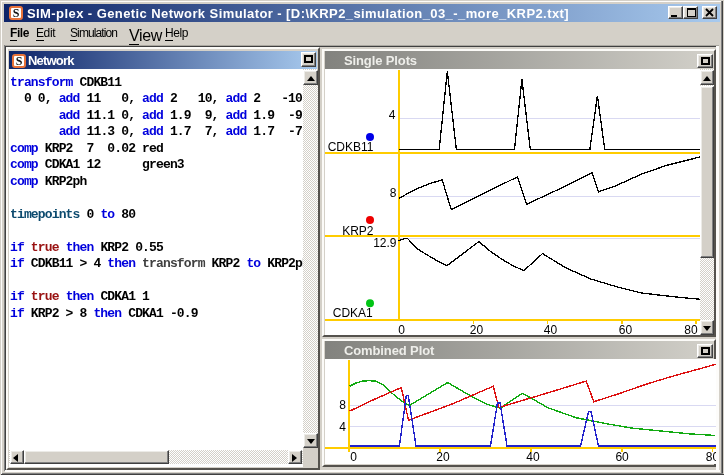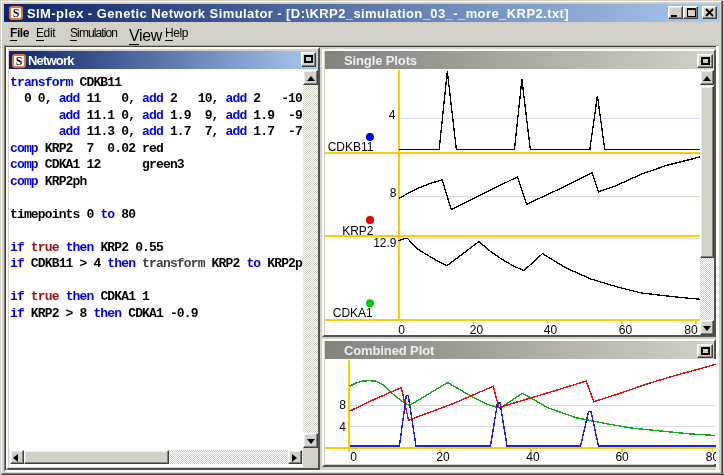--- a/index.html
+++ b/index.html
@@ -76,21 +76,21 @@
 <div class="abs" style="left:9px;top:69px;width:294px;height:381px;overflow:hidden;">
 <pre style="margin:0;padding:5.7px 0 0 1px;font-family:'Liberation Mono',monospace;
      font-weight:bold;font-size:13px;line-height:16.5px;letter-spacing:-0.85px;color:#000;"><span style="color:#0000dd">transform</span> CDKB11
   0 0, <span style="color:#0000dd">add</span> 11   0, <span style="color:#0000dd">add</span> 2   10, <span style="color:#0000dd">add</span> 2   -10
        <span style="color:#0000dd">add</span> 11.1 0, <span style="color:#0000dd">add</span> 1.9  9, <span style="color:#0000dd">add</span> 1.9  -9
        <span style="color:#0000dd">add</span> 11.3 0, <span style="color:#0000dd">add</span> 1.7  7, <span style="color:#0000dd">add</span> 1.7  -7
 <span style="color:#0000dd">comp</span> KRP2  7  0.02 red
 <span style="color:#0000dd">comp</span> CDKA1 12      green3
 <span style="color:#0000dd">comp</span> KRP2ph
 
-<span style="color:#000000">timepoints</span> 0 <span style="color:#0000dd">to</span> 80
+<span style="color:#0c4a6e">timepoints</span> 0 <span style="color:#0000dd">to</span> 80
 
 <span style="color:#0000dd">if</span> <span style="color:#991111">true</span> <span style="color:#0000dd">then</span> KRP2 0.55
 <span style="color:#0000dd">if</span> CDKB11 &gt; 4 <span style="color:#0000dd">then</span> <span style="color:#404040">transform</span> KRP2 <span style="color:#0000dd">to</span> KRP2ph
 
 <span style="color:#0000dd">if</span> <span style="color:#991111">true</span> <span style="color:#0000dd">then</span> CDKA1 1
 <span style="color:#0000dd">if</span> KRP2 &gt; 8 <span style="color:#0000dd">then</span> CDKA1 -0.9</pre>
 </div>
 
 <div class="abs checker" style="left:303px;top:69px;width:15px;height:379px;"></div>
 <div class="btn" style="left:303px;top:70px;width:15px;height:15px;"></div>

